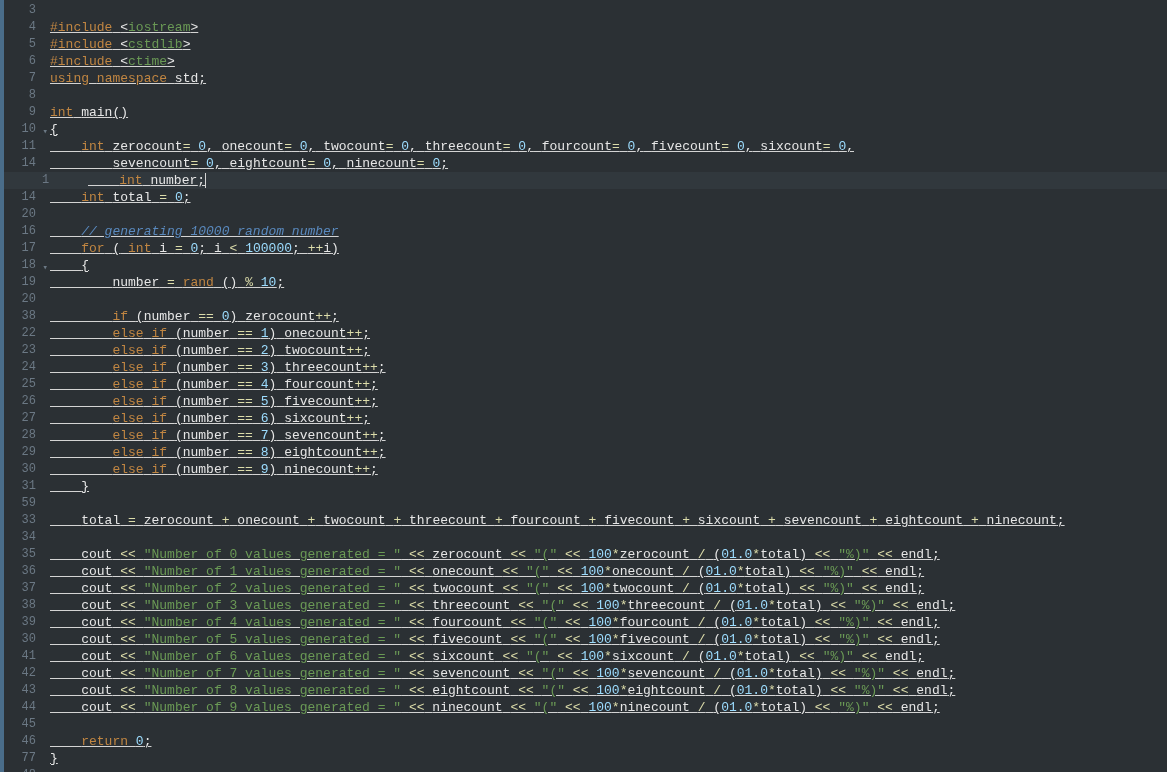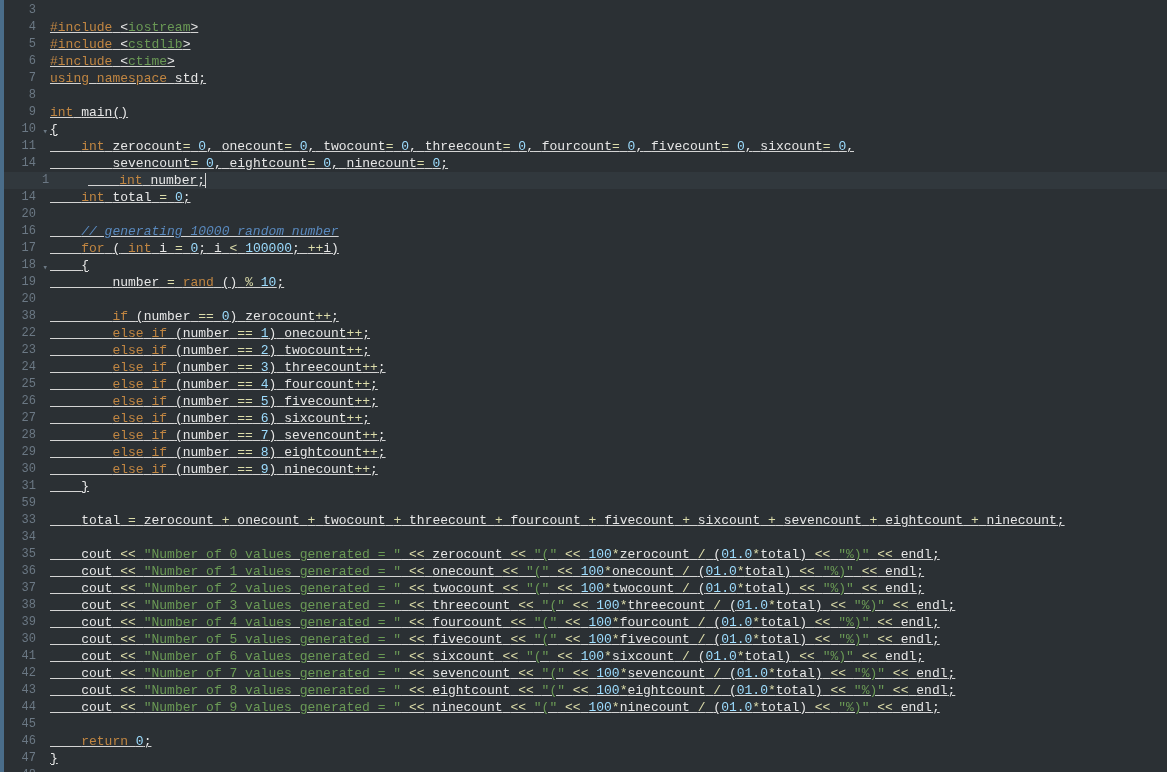--- a/index.html
+++ b/index.html
@@ -114,17 +114,17 @@
     <div class="line-no">37</div>
     <div class="line-no">38</div>
     <div class="line-no">39</div>
     <div class="line-no">30</div>
     <div class="line-no">41</div>
     <div class="line-no">42</div>
     <div class="line-no">43</div>
     <div class="line-no">44</div>
     <div class="line-no">45</div>
     <div class="line-no">46</div>
-    <div class="line-no">47</div>
+    <div class="line-no">77</div>
     <div class="line-no">48</div>
   </div>
 
 <div class="code" id="code"><div class="code-line"></div><div class="code-line"><span class="tok-pp">#include</span> <span class="tok-id">&lt;</span><span class="tok-str">iostream</span><span class="tok-id">&gt;</span></div><div class="code-line"><span class="tok-pp">#include</span> <span class="tok-id">&lt;</span><span class="tok-str">cstdlib</span><span class="tok-id">&gt;</span></div><div class="code-line"><span class="tok-pp">#include</span> <span class="tok-id">&lt;</span><span class="tok-str">ctime</span><span class="tok-id">&gt;</span></div><div class="code-line"><span class="tok-pp">using</span> <span class="tok-pp">namespace</span> <span class="tok-id">std</span><span class="tok-id">;</span></div><div class="code-line"></div><div class="code-line"><span class="tok-pp">int</span> <span class="tok-id">main</span><span class="tok-id">(</span><span class="tok-id">)</span></div><div class="code-line"><span class="tok-id">{</span></div><div class="code-line">    <span class="tok-pp">int</span> <span class="tok-id">zerocount</span><span class="tok-opy">=</span> <span class="tok-num">0</span><span class="tok-id">,</span> <span class="tok-id">onecount</span><span class="tok-opy">=</span> <span class="tok-num">0</span><span class="tok-id">,</span> <span class="tok-id">twocount</span><span class="tok-opy">=</span> <span class="tok-num">0</span><span class="tok-id">,</span> <span class="tok-id">threecount</span><span class="tok-opy">=</span> <span class="tok-num">0</span><span class="tok-id">,</span> <span class="tok-id">fourcount</span><span class="tok-opy">=</span> <span class="tok-num">0</span><span class="tok-id">,</span> <span class="tok-id">fivecount</span><span class="tok-opy">=</span> <span class="tok-num">0</span><span class="tok-id">,</span> <span class="tok-id">sixcount</span><span class="tok-opy">=</span> <span class="tok-num">0</span><span class="tok-id">,</span></div><div class="code-line">        <span class="tok-id">sevencount</span><span class="tok-opy">=</span> <span class="tok-num">0</span><span class="tok-id">,</span> <span class="tok-id">eightcount</span><span class="tok-opy">=</span> <span class="tok-num">0</span><span class="tok-id">,</span> <span class="tok-id">ninecount</span><span class="tok-opy">=</span> <span class="tok-num">0</span><span class="tok-id">;</span></div><div class="code-line hl">    <span class="tok-pp">int</span> <span class="tok-id">number</span><span class="tok-id">;</span><span class="caret"></span></div><div class="code-line">    <span class="tok-pp">int</span> <span class="tok-id">total</span> <span class="tok-opy">=</span> <span class="tok-num">0</span><span class="tok-id">;</span></div><div class="code-line"></div><div class="code-line">    <span class="tok-cm">// generating 10000 random number</span></div><div class="code-line">    <span class="tok-pp">for</span> <span class="tok-id">(</span> <span class="tok-pp">int</span> <span class="tok-id">i</span> <span class="tok-opy">=</span> <span class="tok-num">0</span><span class="tok-id">;</span> <span class="tok-id">i</span> <span class="tok-opy">&lt;</span> <span class="tok-num">100000</span><span class="tok-id">;</span> <span class="tok-opy">++</span><span class="tok-id">i</span><span class="tok-id">)</span></div><div class="code-line">    <span class="tok-id">{</span></div><div class="code-line">        <span class="tok-id">number</span> <span class="tok-opy">=</span> <span class="tok-pp">rand</span> <span class="tok-id">(</span><span class="tok-id">)</span> <span class="tok-opy">%</span> <span class="tok-num">10</span><span class="tok-id">;</span></div><div class="code-line"></div><div class="code-line">        <span class="tok-pp">if</span> <span class="tok-id">(</span><span class="tok-id">number</span> <span class="tok-opy">==</span> <span class="tok-num">0</span><span class="tok-id">)</span> <span class="tok-id">zerocount</span><span class="tok-opy">++</span><span class="tok-id">;</span></div><div class="code-line">        <span class="tok-pp">else</span> <span class="tok-pp">if</span> <span class="tok-id">(</span><span class="tok-id">number</span> <span class="tok-opy">==</span> <span class="tok-num">1</span><span class="tok-id">)</span> <span class="tok-id">onecount</span><span class="tok-opy">++</span><span class="tok-id">;</span></div><div class="code-line">        <span class="tok-pp">else</span> <span class="tok-pp">if</span> <span class="tok-id">(</span><span class="tok-id">number</span> <span class="tok-opy">==</span> <span class="tok-num">2</span><span class="tok-id">)</span> <span class="tok-id">twocount</span><span class="tok-opy">++</span><span class="tok-id">;</span></div><div class="code-line">        <span class="tok-pp">else</span> <span class="tok-pp">if</span> <span class="tok-id">(</span><span class="tok-id">number</span> <span class="tok-opy">==</span> <span class="tok-num">3</span><span class="tok-id">)</span> <span class="tok-id">threecount</span><span class="tok-opy">++</span><span class="tok-id">;</span></div><div class="code-line">        <span class="tok-pp">else</span> <span class="tok-pp">if</span> <span class="tok-id">(</span><span class="tok-id">number</span> <span class="tok-opy">==</span> <span class="tok-num">4</span><span class="tok-id">)</span> <span class="tok-id">fourcount</span><span class="tok-opy">++</span><span class="tok-id">;</span></div><div class="code-line">        <span class="tok-pp">else</span> <span class="tok-pp">if</span> <span class="tok-id">(</span><span class="tok-id">number</span> <span class="tok-opy">==</span> <span class="tok-num">5</span><span class="tok-id">)</span> <span class="tok-id">fivecount</span><span class="tok-opy">++</span><span class="tok-id">;</span></div><div class="code-line">        <span class="tok-pp">else</span> <span class="tok-pp">if</span> <span class="tok-id">(</span><span class="tok-id">number</span> <span class="tok-opy">==</span> <span class="tok-num">6</span><span class="tok-id">)</span> <span class="tok-id">sixcount</span><span class="tok-opy">++</span><span class="tok-id">;</span></div><div class="code-line">        <span class="tok-pp">else</span> <span class="tok-pp">if</span> <span class="tok-id">(</span><span class="tok-id">number</span> <span class="tok-opy">==</span> <span class="tok-num">7</span><span class="tok-id">)</span> <span class="tok-id">sevencount</span><span class="tok-opy">++</span><span class="tok-id">;</span></div><div class="code-line">        <span class="tok-pp">else</span> <span class="tok-pp">if</span> <span class="tok-id">(</span><span class="tok-id">number</span> <span class="tok-opy">==</span> <span class="tok-num">8</span><span class="tok-id">)</span> <span class="tok-id">eightcount</span><span class="tok-opy">++</span><span class="tok-id">;</span></div><div class="code-line">        <span class="tok-pp">else</span> <span class="tok-pp">if</span> <span class="tok-id">(</span><span class="tok-id">number</span> <span class="tok-opy">==</span> <span class="tok-num">9</span><span class="tok-id">)</span> <span class="tok-id">ninecount</span><span class="tok-opy">++</span><span class="tok-id">;</span></div><div class="code-line">    <span class="tok-id">}</span></div><div class="code-line"></div><div class="code-line">    <span class="tok-id">total</span> <span class="tok-opy">=</span> <span class="tok-id">zerocount</span> <span class="tok-opy">+</span> <span class="tok-id">onecount</span> <span class="tok-opy">+</span> <span class="tok-id">twocount</span> <span class="tok-opy">+</span> <span class="tok-id">threecount</span> <span class="tok-opy">+</span> <span class="tok-id">fourcount</span> <span class="tok-opy">+</span> <span class="tok-id">fivecount</span> <span class="tok-opy">+</span> <span class="tok-id">sixcount</span> <span class="tok-opy">+</span> <span class="tok-id">sevencount</span> <span class="tok-opy">+</span> <span class="tok-id">eightcount</span> <span class="tok-opy">+</span> <span class="tok-id">ninecount</span><span class="tok-id">;</span></div><div class="code-line"></div><div class="code-line">    <span class="tok-id">cout</span> <span class="tok-opy">&lt;&lt;</span> <span class="tok-str">"Number of 0 values generated = "</span> <span class="tok-opy">&lt;&lt;</span> <span class="tok-id">zerocount</span> <span class="tok-opy">&lt;&lt;</span> <span class="tok-str">"("</span> <span class="tok-opy">&lt;&lt;</span> <span class="tok-num">100</span><span class="tok-opy">*</span><span class="tok-id">zerocount</span> <span class="tok-opy">/</span> <span class="tok-id">(</span><span class="tok-num">01.0</span><span class="tok-opy">*</span><span class="tok-id">total</span><span class="tok-id">)</span> <span class="tok-opy">&lt;&lt;</span> <span class="tok-str">"%)"</span> <span class="tok-opy">&lt;&lt;</span> <span class="tok-id">endl</span><span class="tok-id">;</span></div><div class="code-line">    <span class="tok-id">cout</span> <span class="tok-opy">&lt;&lt;</span> <span class="tok-str">"Number of 1 values generated = "</span> <span class="tok-opy">&lt;&lt;</span> <span class="tok-id">onecount</span> <span class="tok-opy">&lt;&lt;</span> <span class="tok-str">"("</span> <span class="tok-opy">&lt;&lt;</span> <span class="tok-num">100</span><span class="tok-opy">*</span><span class="tok-id">onecount</span> <span class="tok-opy">/</span> <span class="tok-id">(</span><span class="tok-num">01.0</span><span class="tok-opy">*</span><span class="tok-id">total</span><span class="tok-id">)</span> <span class="tok-opy">&lt;&lt;</span> <span class="tok-str">"%)"</span> <span class="tok-opy">&lt;&lt;</span> <span class="tok-id">endl</span><span class="tok-id">;</span></div><div class="code-line">    <span class="tok-id">cout</span> <span class="tok-opy">&lt;&lt;</span> <span class="tok-str">"Number of 2 values generated = "</span> <span class="tok-opy">&lt;&lt;</span> <span class="tok-id">twocount</span> <span class="tok-opy">&lt;&lt;</span> <span class="tok-str">"("</span> <span class="tok-opy">&lt;&lt;</span> <span class="tok-num">100</span><span class="tok-opy">*</span><span class="tok-id">twocount</span> <span class="tok-opy">/</span> <span class="tok-id">(</span><span class="tok-num">01.0</span><span class="tok-opy">*</span><span class="tok-id">total</span><span class="tok-id">)</span> <span class="tok-opy">&lt;&lt;</span> <span class="tok-str">"%)"</span> <span class="tok-opy">&lt;&lt;</span> <span class="tok-id">endl</span><span class="tok-id">;</span></div><div class="code-line">    <span class="tok-id">cout</span> <span class="tok-opy">&lt;&lt;</span> <span class="tok-str">"Number of 3 values generated = "</span> <span class="tok-opy">&lt;&lt;</span> <span class="tok-id">threecount</span> <span class="tok-opy">&lt;&lt;</span> <span class="tok-str">"("</span> <span class="tok-opy">&lt;&lt;</span> <span class="tok-num">100</span><span class="tok-opy">*</span><span class="tok-id">threecount</span> <span class="tok-opy">/</span> <span class="tok-id">(</span><span class="tok-num">01.0</span><span class="tok-opy">*</span><span class="tok-id">total</span><span class="tok-id">)</span> <span class="tok-opy">&lt;&lt;</span> <span class="tok-str">"%)"</span> <span class="tok-opy">&lt;&lt;</span> <span class="tok-id">endl</span><span class="tok-id">;</span></div><div class="code-line">    <span class="tok-id">cout</span> <span class="tok-opy">&lt;&lt;</span> <span class="tok-str">"Number of 4 values generated = "</span> <span class="tok-opy">&lt;&lt;</span> <span class="tok-id">fourcount</span> <span class="tok-opy">&lt;&lt;</span> <span class="tok-str">"("</span> <span class="tok-opy">&lt;&lt;</span> <span class="tok-num">100</span><span class="tok-opy">*</span><span class="tok-id">fourcount</span> <span class="tok-opy">/</span> <span class="tok-id">(</span><span class="tok-num">01.0</span><span class="tok-opy">*</span><span class="tok-id">total</span><span class="tok-id">)</span> <span class="tok-opy">&lt;&lt;</span> <span class="tok-str">"%)"</span> <span class="tok-opy">&lt;&lt;</span> <span class="tok-id">endl</span><span class="tok-id">;</span></div><div class="code-line">    <span class="tok-id">cout</span> <span class="tok-opy">&lt;&lt;</span> <span class="tok-str">"Number of 5 values generated = "</span> <span class="tok-opy">&lt;&lt;</span> <span class="tok-id">fivecount</span> <span class="tok-opy">&lt;&lt;</span> <span class="tok-str">"("</span> <span class="tok-opy">&lt;&lt;</span> <span class="tok-num">100</span><span class="tok-opy">*</span><span class="tok-id">fivecount</span> <span class="tok-opy">/</span> <span class="tok-id">(</span><span class="tok-num">01.0</span><span class="tok-opy">*</span><span class="tok-id">total</span><span class="tok-id">)</span> <span class="tok-opy">&lt;&lt;</span> <span class="tok-str">"%)"</span> <span class="tok-opy">&lt;&lt;</span> <span class="tok-id">endl</span><span class="tok-id">;</span></div><div class="code-line">    <span class="tok-id">cout</span> <span class="tok-opy">&lt;&lt;</span> <span class="tok-str">"Number of 6 values generated = "</span> <span class="tok-opy">&lt;&lt;</span> <span class="tok-id">sixcount</span> <span class="tok-opy">&lt;&lt;</span> <span class="tok-str">"("</span> <span class="tok-opy">&lt;&lt;</span> <span class="tok-num">100</span><span class="tok-opy">*</span><span class="tok-id">sixcount</span> <span class="tok-opy">/</span> <span class="tok-id">(</span><span class="tok-num">01.0</span><span class="tok-opy">*</span><span class="tok-id">total</span><span class="tok-id">)</span> <span class="tok-opy">&lt;&lt;</span> <span class="tok-str">"%)"</span> <span class="tok-opy">&lt;&lt;</span> <span class="tok-id">endl</span><span class="tok-id">;</span></div><div class="code-line">    <span class="tok-id">cout</span> <span class="tok-opy">&lt;&lt;</span> <span class="tok-str">"Number of 7 values generated = "</span> <span class="tok-opy">&lt;&lt;</span> <span class="tok-id">sevencount</span> <span class="tok-opy">&lt;&lt;</span> <span class="tok-str">"("</span> <span class="tok-opy">&lt;&lt;</span> <span class="tok-num">100</span><span class="tok-opy">*</span><span class="tok-id">sevencount</span> <span class="tok-opy">/</span> <span class="tok-id">(</span><span class="tok-num">01.0</span><span class="tok-opy">*</span><span class="tok-id">total</span><span class="tok-id">)</span> <span class="tok-opy">&lt;&lt;</span> <span class="tok-str">"%)"</span> <span class="tok-opy">&lt;&lt;</span> <span class="tok-id">endl</span><span class="tok-id">;</span></div><div class="code-line">    <span class="tok-id">cout</span> <span class="tok-opy">&lt;&lt;</span> <span class="tok-str">"Number of 8 values generated = "</span> <span class="tok-opy">&lt;&lt;</span> <span class="tok-id">eightcount</span> <span class="tok-opy">&lt;&lt;</span> <span class="tok-str">"("</span> <span class="tok-opy">&lt;&lt;</span> <span class="tok-num">100</span><span class="tok-opy">*</span><span class="tok-id">eightcount</span> <span class="tok-opy">/</span> <span class="tok-id">(</span><span class="tok-num">01.0</span><span class="tok-opy">*</span><span class="tok-id">total</span><span class="tok-id">)</span> <span class="tok-opy">&lt;&lt;</span> <span class="tok-str">"%)"</span> <span class="tok-opy">&lt;&lt;</span> <span class="tok-id">endl</span><span class="tok-id">;</span></div><div class="code-line">    <span class="tok-id">cout</span> <span class="tok-opy">&lt;&lt;</span> <span class="tok-str">"Number of 9 values generated = "</span> <span class="tok-opy">&lt;&lt;</span> <span class="tok-id">ninecount</span> <span class="tok-opy">&lt;&lt;</span> <span class="tok-str">"("</span> <span class="tok-opy">&lt;&lt;</span> <span class="tok-num">100</span><span class="tok-opy">*</span><span class="tok-id">ninecount</span> <span class="tok-opy">/</span> <span class="tok-id">(</span><span class="tok-num">01.0</span><span class="tok-opy">*</span><span class="tok-id">total</span><span class="tok-id">)</span> <span class="tok-opy">&lt;&lt;</span> <span class="tok-str">"%)"</span> <span class="tok-opy">&lt;&lt;</span> <span class="tok-id">endl</span><span class="tok-id">;</span></div><div class="code-line"></div><div class="code-line">    <span class="tok-pp">return</span> <span class="tok-num">0</span><span class="tok-id">;</span></div><div class="code-line"><span class="tok-id">}</span></div><div class="code-line"></div></div>
 
 </body></html>

